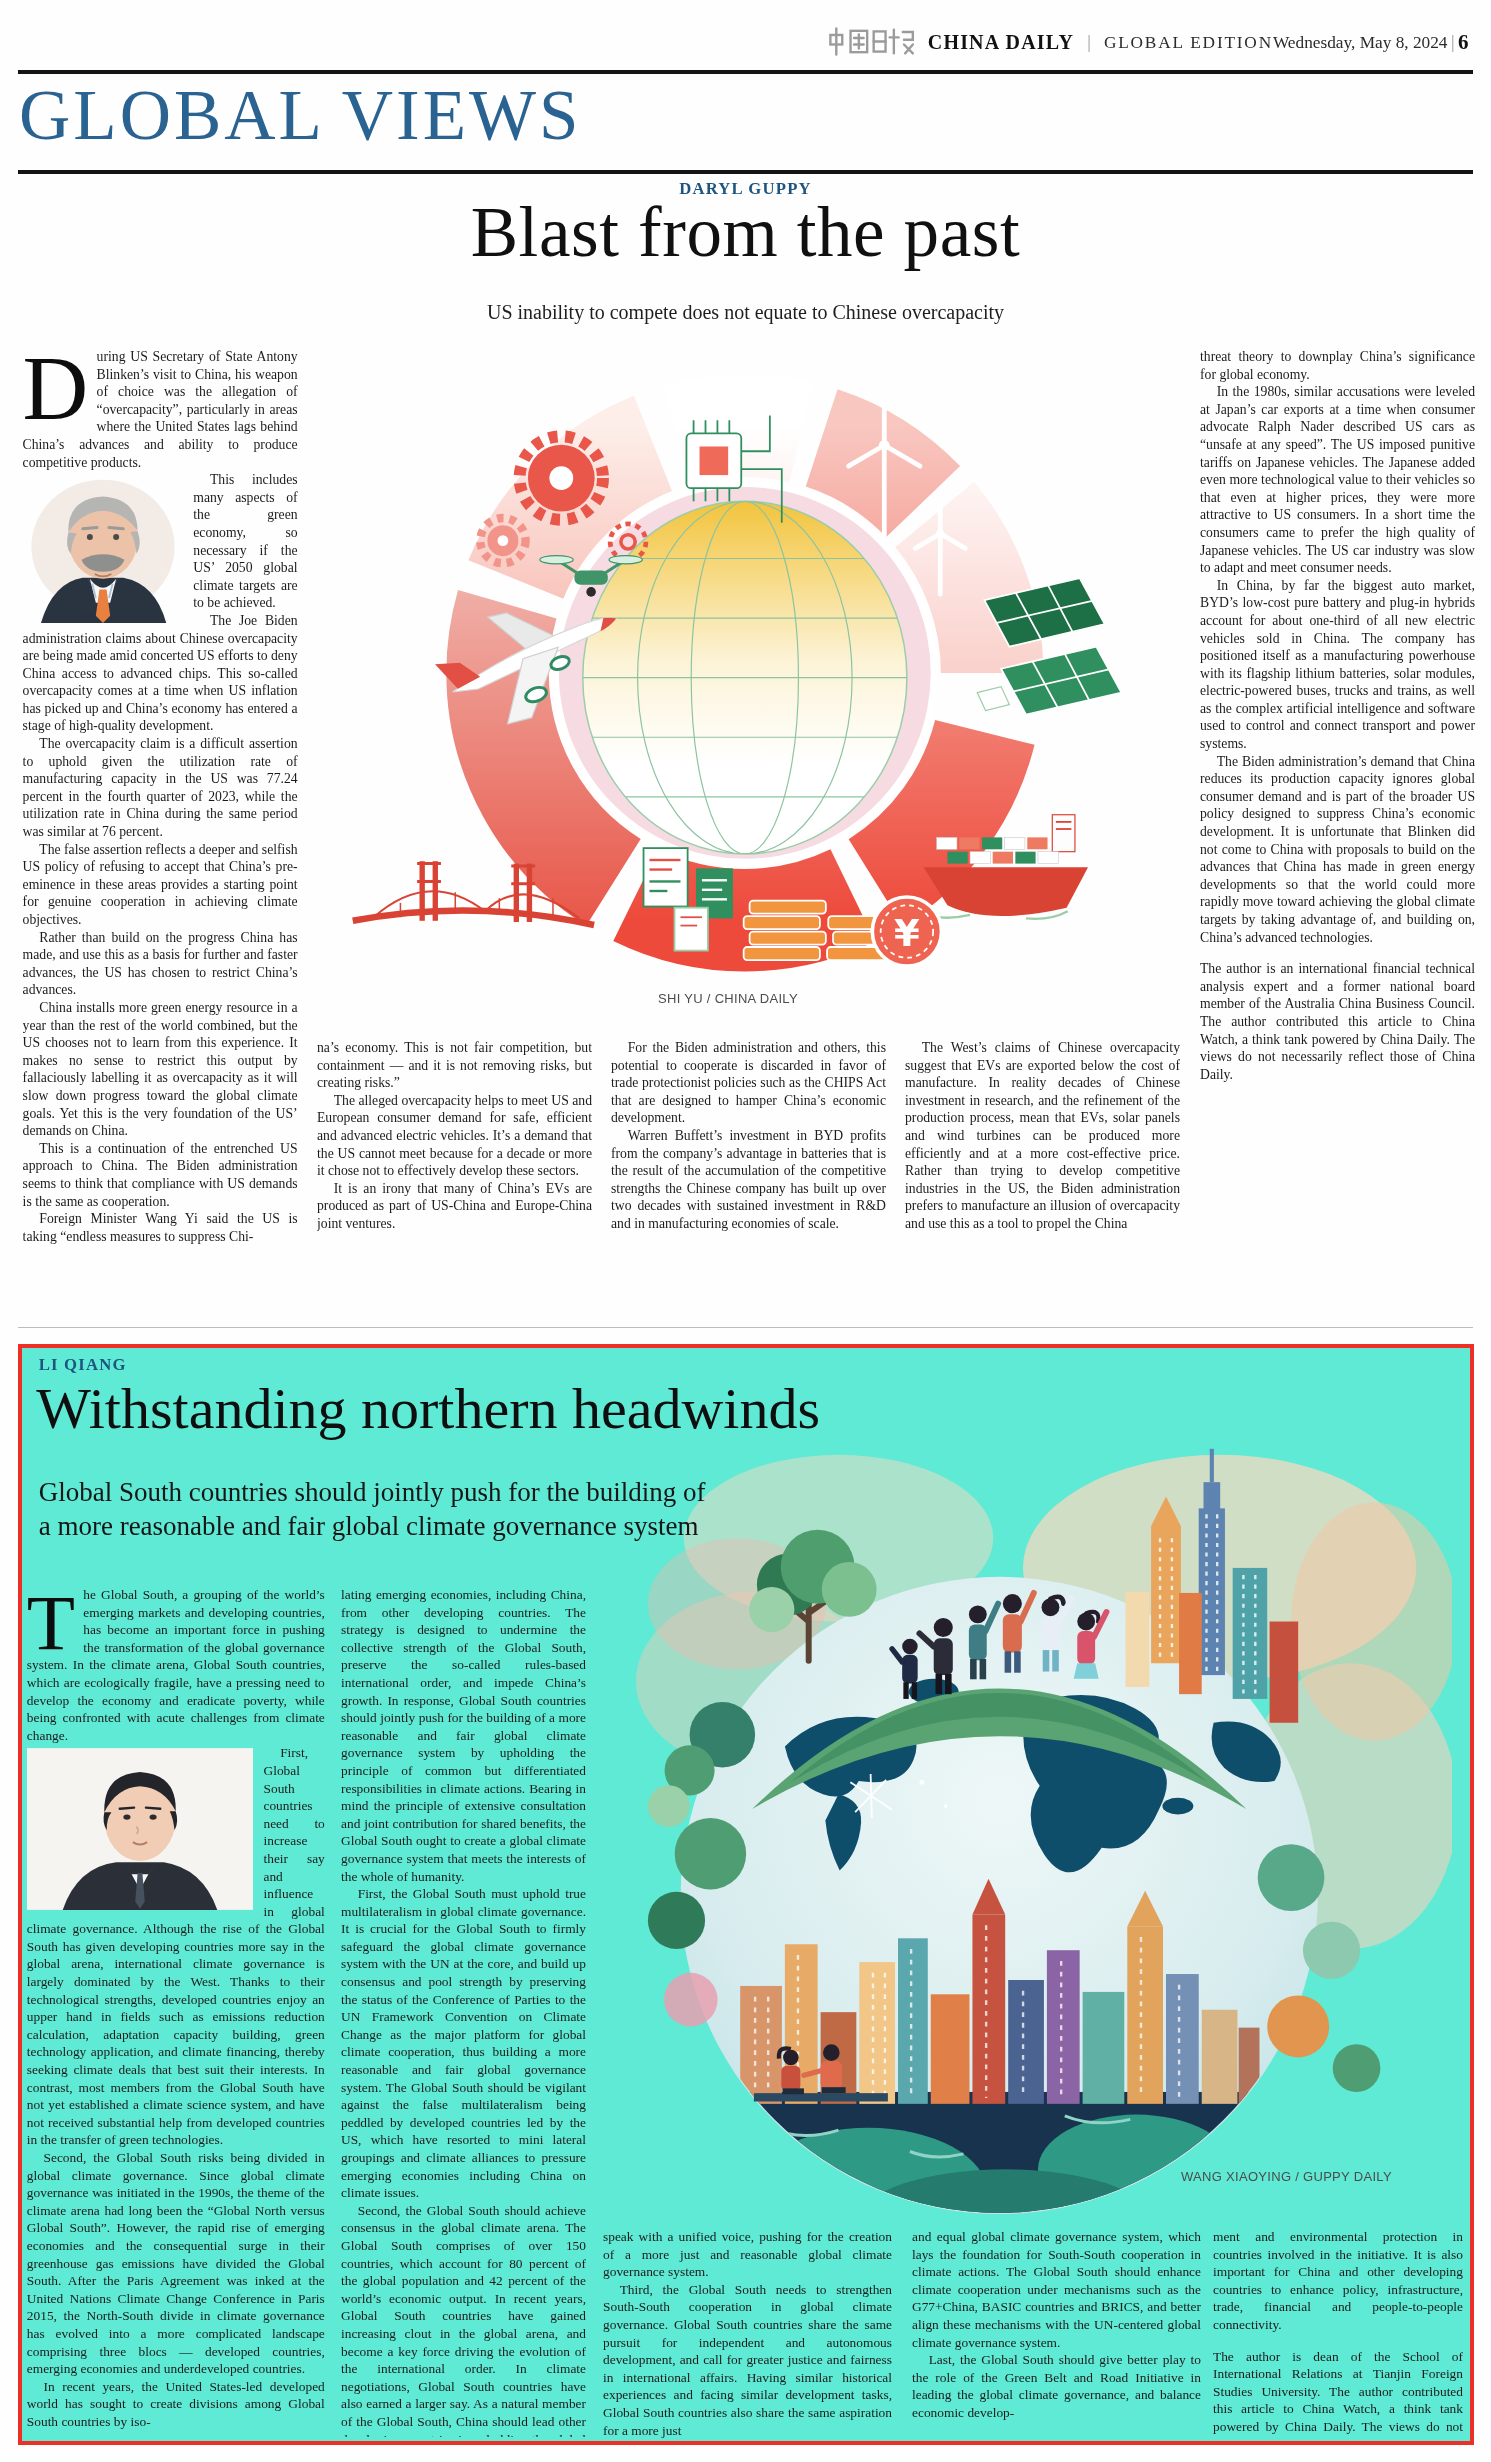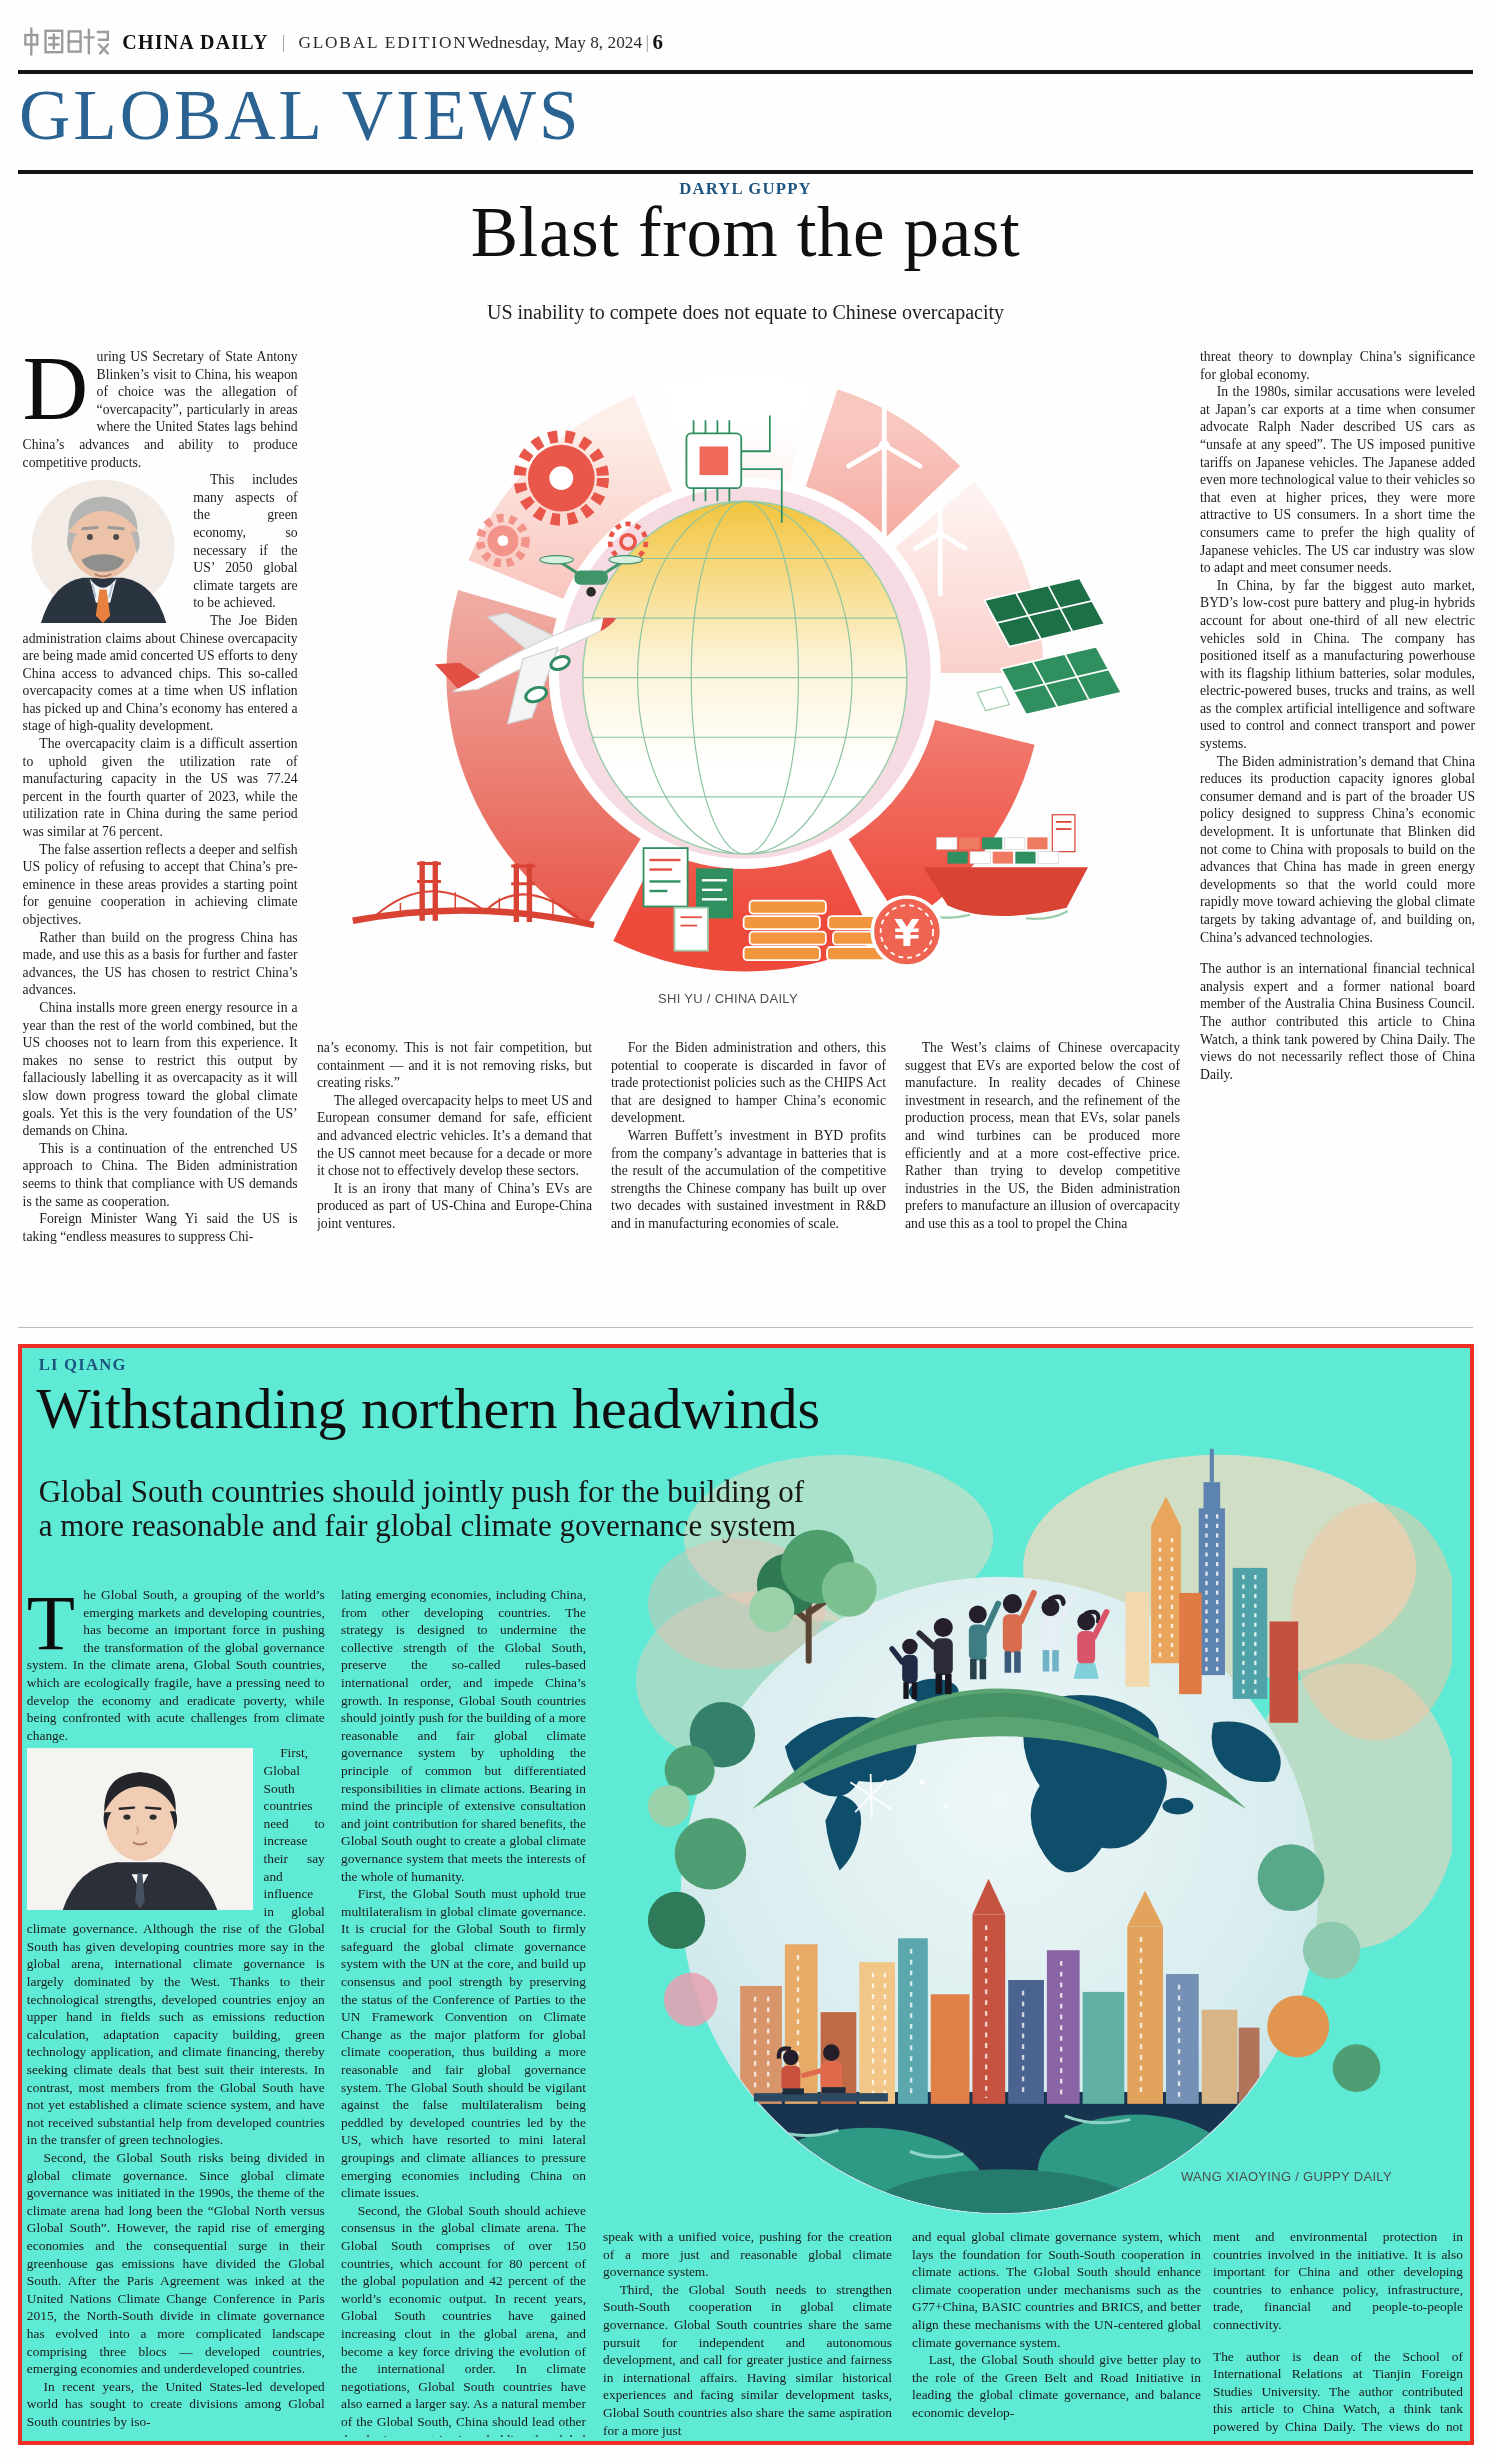--- a/index.html
+++ b/index.html
@@ -4,21 +4,21 @@
 <style>
   * { margin:0; padding:0; box-sizing:border-box; }
   html,body { background:#e9e9e9; }
   .page {
     position:relative; width:1491px; height:2462px; background:#fefefe;
     font-family:"Liberation Serif", serif; color:#1b1b1b; overflow:hidden;
     margin:0 auto;
   }
   
   .masthead { position:absolute; top:24px; left:22.6px; right:22.6px; height:37px;
-    display:flex; align-items:center; justify-content:flex-start; }
+    display:flex; align-items:center; justify-content:flex-end; }
   .mh-left { display:flex; align-items:center; gap:10.7px; }
   .brand { font-size:20px; font-weight:700; letter-spacing:1.2px; color:#111; }
   .mh-div { color:#999; font-size:18px; font-weight:400; padding:0 2.4px; }
   .edition { font-size:17.3px; letter-spacing:1.8px; color:#2b2b2b; }
   .mh-right { display:flex; align-items:center; gap:1px; }
   .issue-date { font-size:17.3px; color:#2b2b2b; }
   .page-num { font-size:21px; font-weight:700; color:#111; }
   .rule { position:absolute; left:18px; right:18px; background:#141414; }
   .rule-1 { top:70px; height:3.6px; }
   .rule-2 { top:170px; height:3.6px; }
@@ -48,21 +48,21 @@
   .illus-1 { position:absolute; left:317px; top:344px; width:864px; height:634px; z-index:1; }
   .credit { font-family:"Liberation Sans", sans-serif; font-size:13px; color:#4c4c4c;
     letter-spacing:0.3px; }
   .a1-credit { position:absolute; left:658px; top:991px; z-index:2; }
   
   .red-frame { position:absolute; left:18px; top:1344px; width:1456px; height:1101px;
     border:4.2px solid #ee2f26; background:#5eead4; }
   .a2-byline { position:absolute; left:16.7px; top:7.1px; }
   .a2-title { position:absolute; left:14.3px; top:27px; font-size:58px; font-weight:400;
     color:#0f0f0f; z-index:4; }
-  .a2-subtitle { position:absolute; left:16.7px; top:127px; font-size:31px; line-height:34px;
+  .a2-subtitle { position:absolute; left:16.7px; top:127px; font-size:27px; line-height:34px;
     color:#161616; z-index:4; }
   .a2col p { font-size:13.4px; line-height:17.6px; }
   .a2-c1 { left:4.8px;   top:238px;  width:298px; height:851px; }
   .a2-c2 { left:319px; top:238px;  width:245px; height:851px; }
   .a2-c3 { left:581px; top:880px; width:289px; height:212px; }
   .a2-c4 { left:890px;top:880px; width:289px; height:212px; }
   .a2-c5 { left:1191px;top:880px; width:250px; height:212px; }
   .a2-c1.dropcap p.first::first-letter { font-size:79px; }
   .illus-2 { position:absolute; left:590px; top:77px; width:840px; height:792px; z-index:1; }
   .a2-credit { position:absolute; left:1159px; top:821px; z-index:2; }

